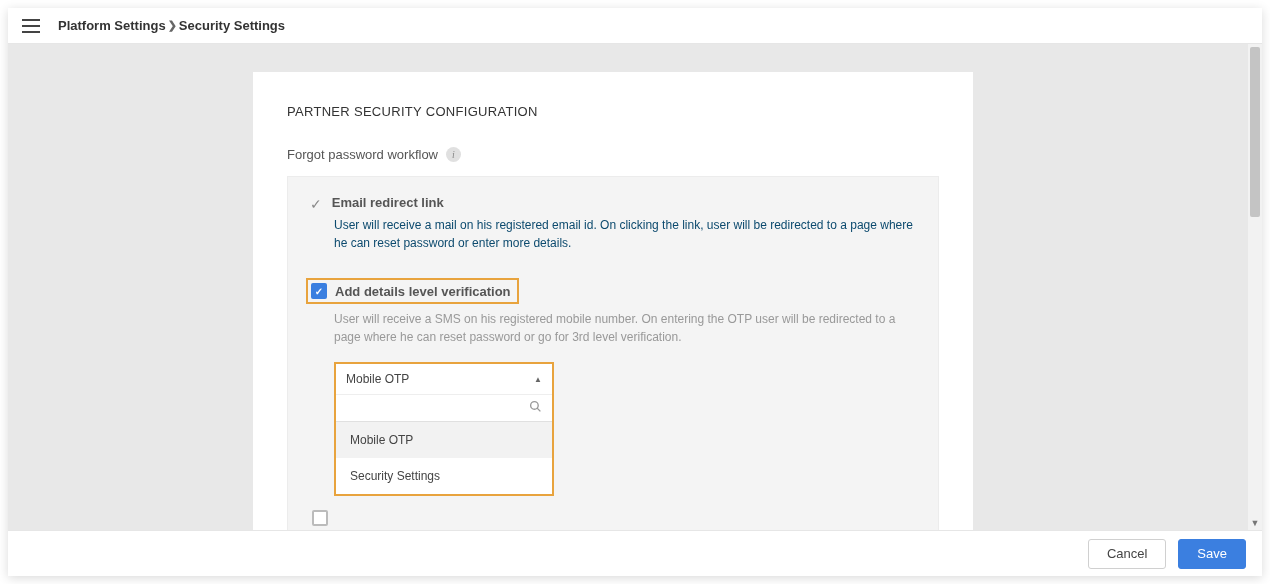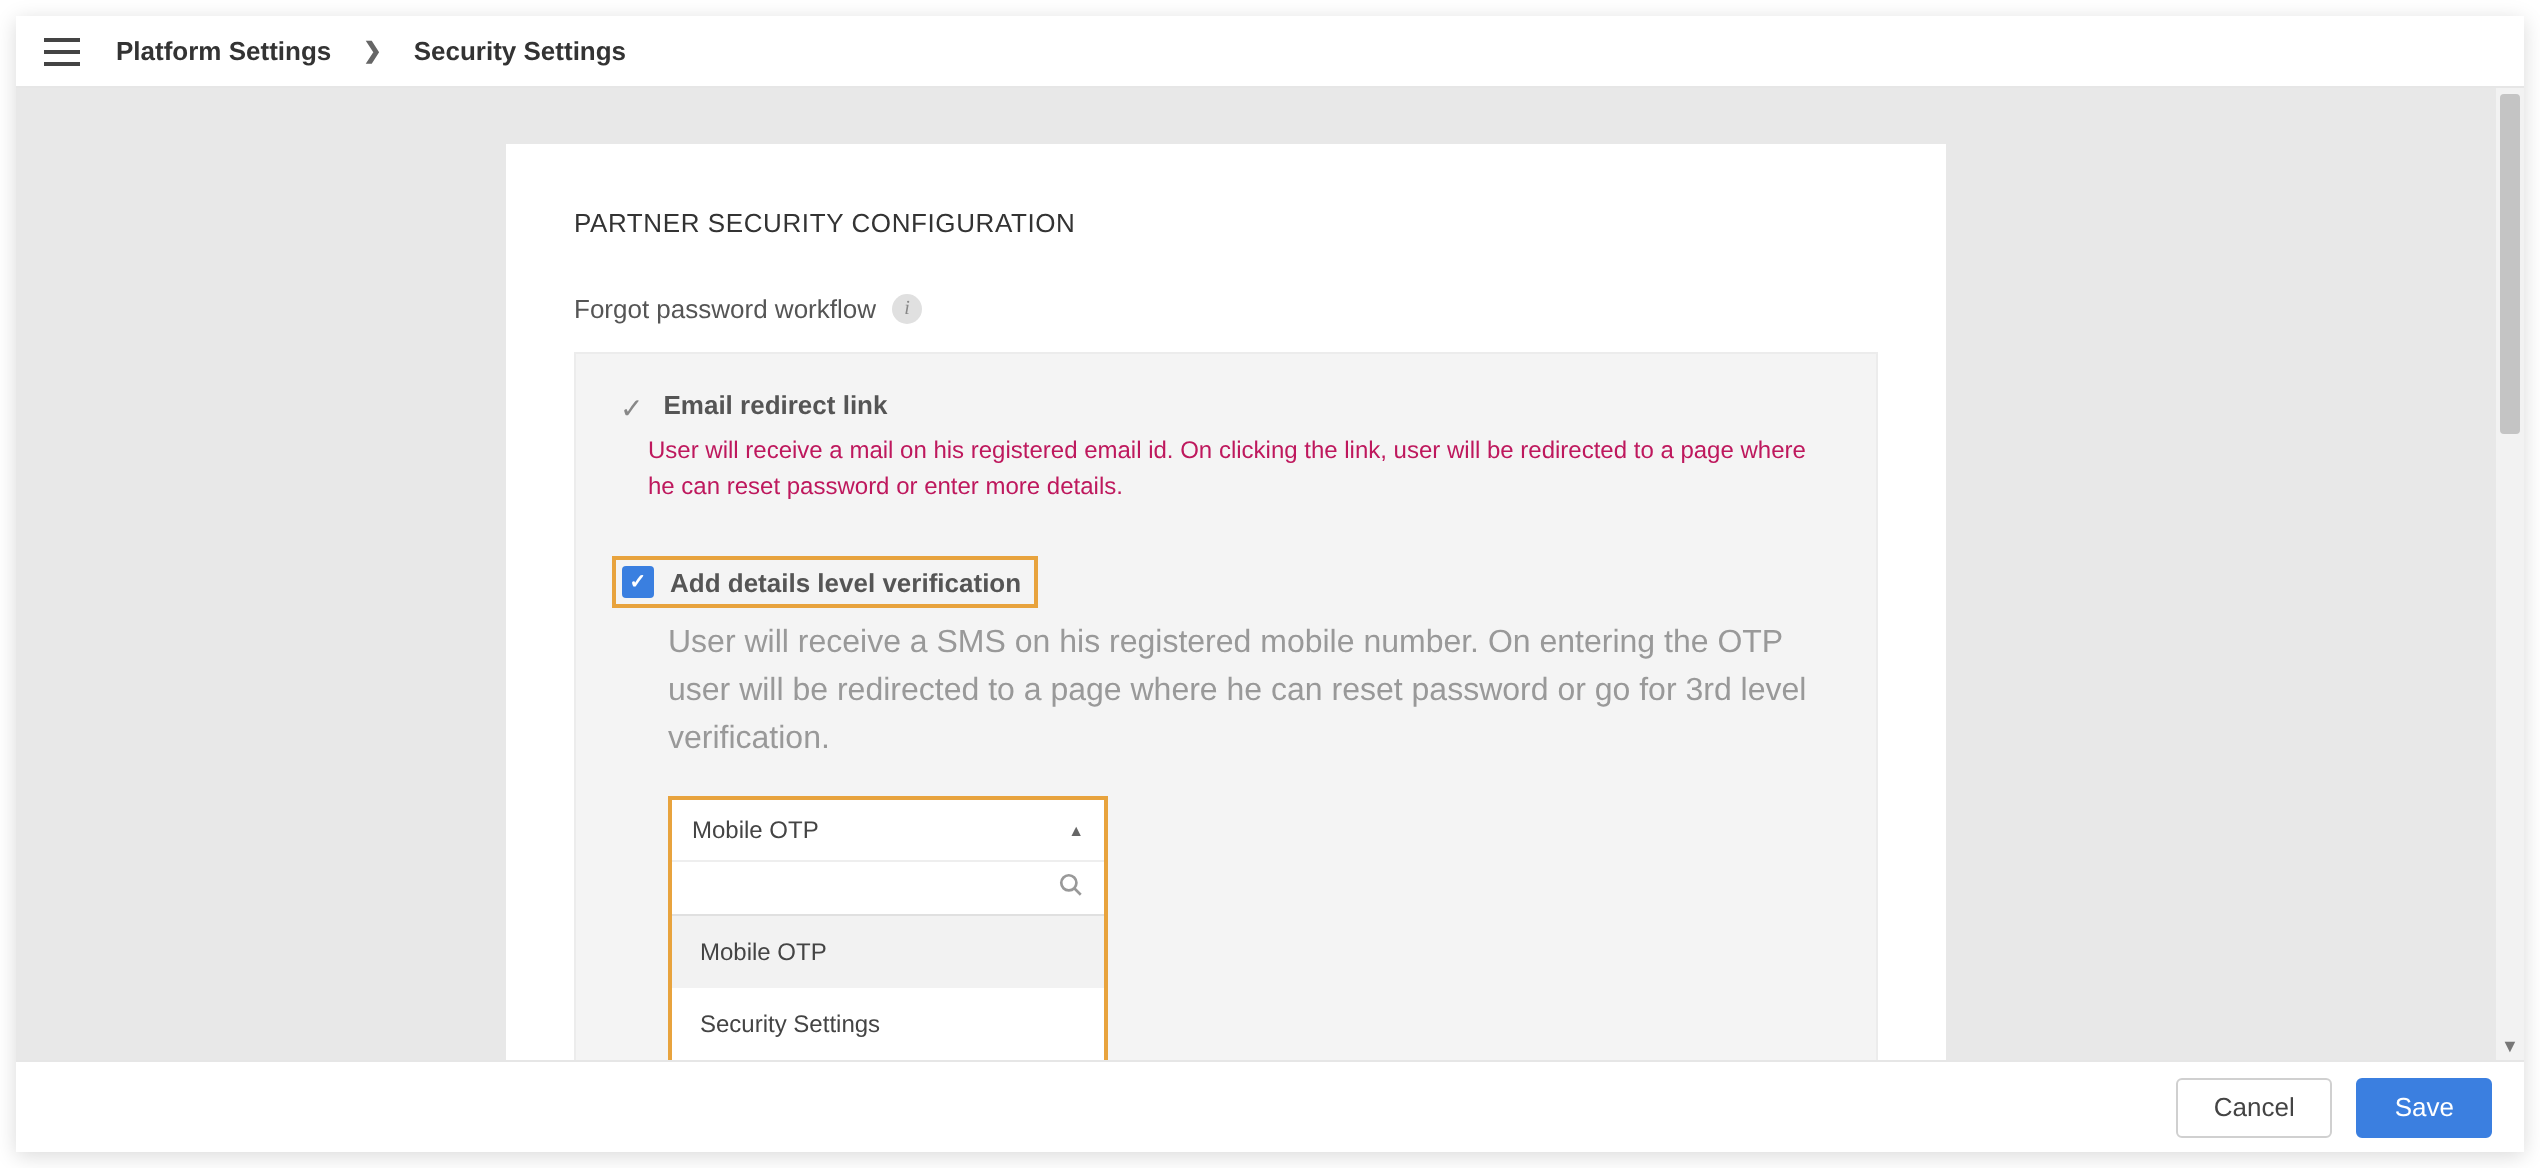--- a/index.html
+++ b/index.html
@@ -1,40 +1,40 @@
 <!DOCTYPE html>
 <html><head>
   <meta charset="utf-8">
   <style>
     * { box-sizing: border-box; margin: 0; padding: 0; }
     body { font-family: Arial, Helvetica, sans-serif; background: #fff; width: 1270px; height: 584px; overflow: hidden; position: relative; }
     .app-frame { position: absolute; top: 8px; left: 8px; right: 8px; bottom: 8px; box-shadow: 0 2px 10px rgba(0,0,0,0.15); background: #fff; display: flex; flex-direction: column; }
     .topbar { height: 36px; display: flex; align-items: center; padding: 0 14px; border-bottom: 1px solid #e6e6e6; }
     .hamburger { width: 18px; height: 14px; display: flex; flex-direction: column; justify-content: space-between; cursor: pointer; margin-right: 18px; }
     .hamburger span { display: block; height: 2px; background: #444; }
-    .breadcrumb { font-size: 13px; font-weight: 600; color: #333; display: flex; align-items: center; gap: 16px; }
+    .breadcrumb { font-size: 13px; font-weight: 600; color: #333; display: flex; align-items: center; gap: 2px; }
     .breadcrumb .chevron { color: #666; font-size: 11px; }
     .content-scroll { flex: 1; background: #e8e8e8; position: relative; overflow: hidden; }
     .scrollbar-track { position: absolute; right: 0; top: 0; width: 14px; height: 100%; background: #f2f2f2; }
     .scrollbar-thumb { position: absolute; right: 2px; top: 3px; width: 10px; height: 170px; background: #c4c4c4; border-radius: 2px; }
     .scrollbar-down { position: absolute; right: 0; bottom: 0; width: 14px; height: 14px; display: flex; align-items: center; justify-content: center; color: #777; font-size: 9px; }
     .card { position: absolute; top: 28px; left: 245px; width: 720px; background: #fff; padding: 32px 34px 28px; min-height: 395px; }
     .card-title { font-size: 13px; font-weight: 400; color: #333; letter-spacing: 0.3px; margin-bottom: 28px; }
     .subtitle-row { display: flex; align-items: center; gap: 8px; margin-bottom: 14px; }
     .subtitle { font-size: 13px; font-weight: 400; color: #555; }
     .info-badge { width: 15px; height: 15px; border-radius: 50%; background: #e0e0e0; color: #888; display: flex; align-items: center; justify-content: center; font-size: 10px; font-style: italic; font-family: Georgia, serif; }
     .panel { background: #f4f4f4; border: 1px solid #ececec; padding: 18px 22px; }
     .opt-row { display: flex; align-items: flex-start; gap: 10px; }
     .check-icon { color: #888; font-size: 14px; margin-top: 1px; }
     .opt-head { font-size: 13px; font-weight: 600; color: #555; }
-    .opt-desc { font-size: 12px; color: #be185d; line-height: 1.5; margin-top: 4px; margin-left: 14px; }
+    .opt-desc { font-size: 12px; color: #0c4a6e; line-height: 1.5; margin-top: 4px; margin-left: 24px; }
     .hl-wrap { display: inline-flex; align-items: center; gap: 8px; border: 2px solid #e8a33d; padding: 3px 6px 3px 3px; margin-left: -4px; margin-top: 26px; }
     .chk { width: 16px; height: 16px; background: #3a7fe0; border-radius: 2px; display: flex; align-items: center; justify-content: center; color: #fff; font-size: 10px; font-weight: bold; }
     .chk.empty { background: #fff; border: 2px solid #bbb; }
-    .desc2 { font-size: 16px; color: #999; line-height: 1.5; margin-top: 6px; margin-left: 24px; }
+    .desc2 { font-size: 12px; color: #999; line-height: 1.5; margin-top: 6px; margin-left: 24px; }
     .dropdown-wrap { position: relative; margin-top: 16px; margin-left: 24px; width: 220px; border: 2px solid #e8a33d; background: #fff; }
     .dd-selected { height: 30px; display: flex; align-items: center; justify-content: space-between; padding: 0 10px; font-size: 12px; color: #444; cursor: pointer; }
     .dd-caret { font-size: 8px; color: #666; }
     .dd-search { height: 28px; display: flex; align-items: center; justify-content: flex-end; padding: 0 10px; border-top: 1px solid #eee; border-bottom: 1px solid #e0e0e0; }
     .dd-search-icon { color: #999; font-size: 12px; }
     .dd-option { height: 36px; display: flex; align-items: center; padding: 0 14px; font-size: 12px; color: #444; cursor: pointer; }
     .dd-option.highlight { background: #f2f2f2; }
     .third-chk { display: flex; align-items: center; gap: 10px; margin-top: 14px; margin-left: 2px; }
     .footer { height: 46px; border-top: 1px solid #e6e6e6; background: #fff; display: flex; align-items: center; justify-content: flex-end; padding: 0 16px; gap: 12px; }
     .btn { height: 30px; padding: 0 18px; border-radius: 3px; font-size: 13px; cursor: pointer; border: 1px solid #d0d0d0; background: #fff; color: #444; }

